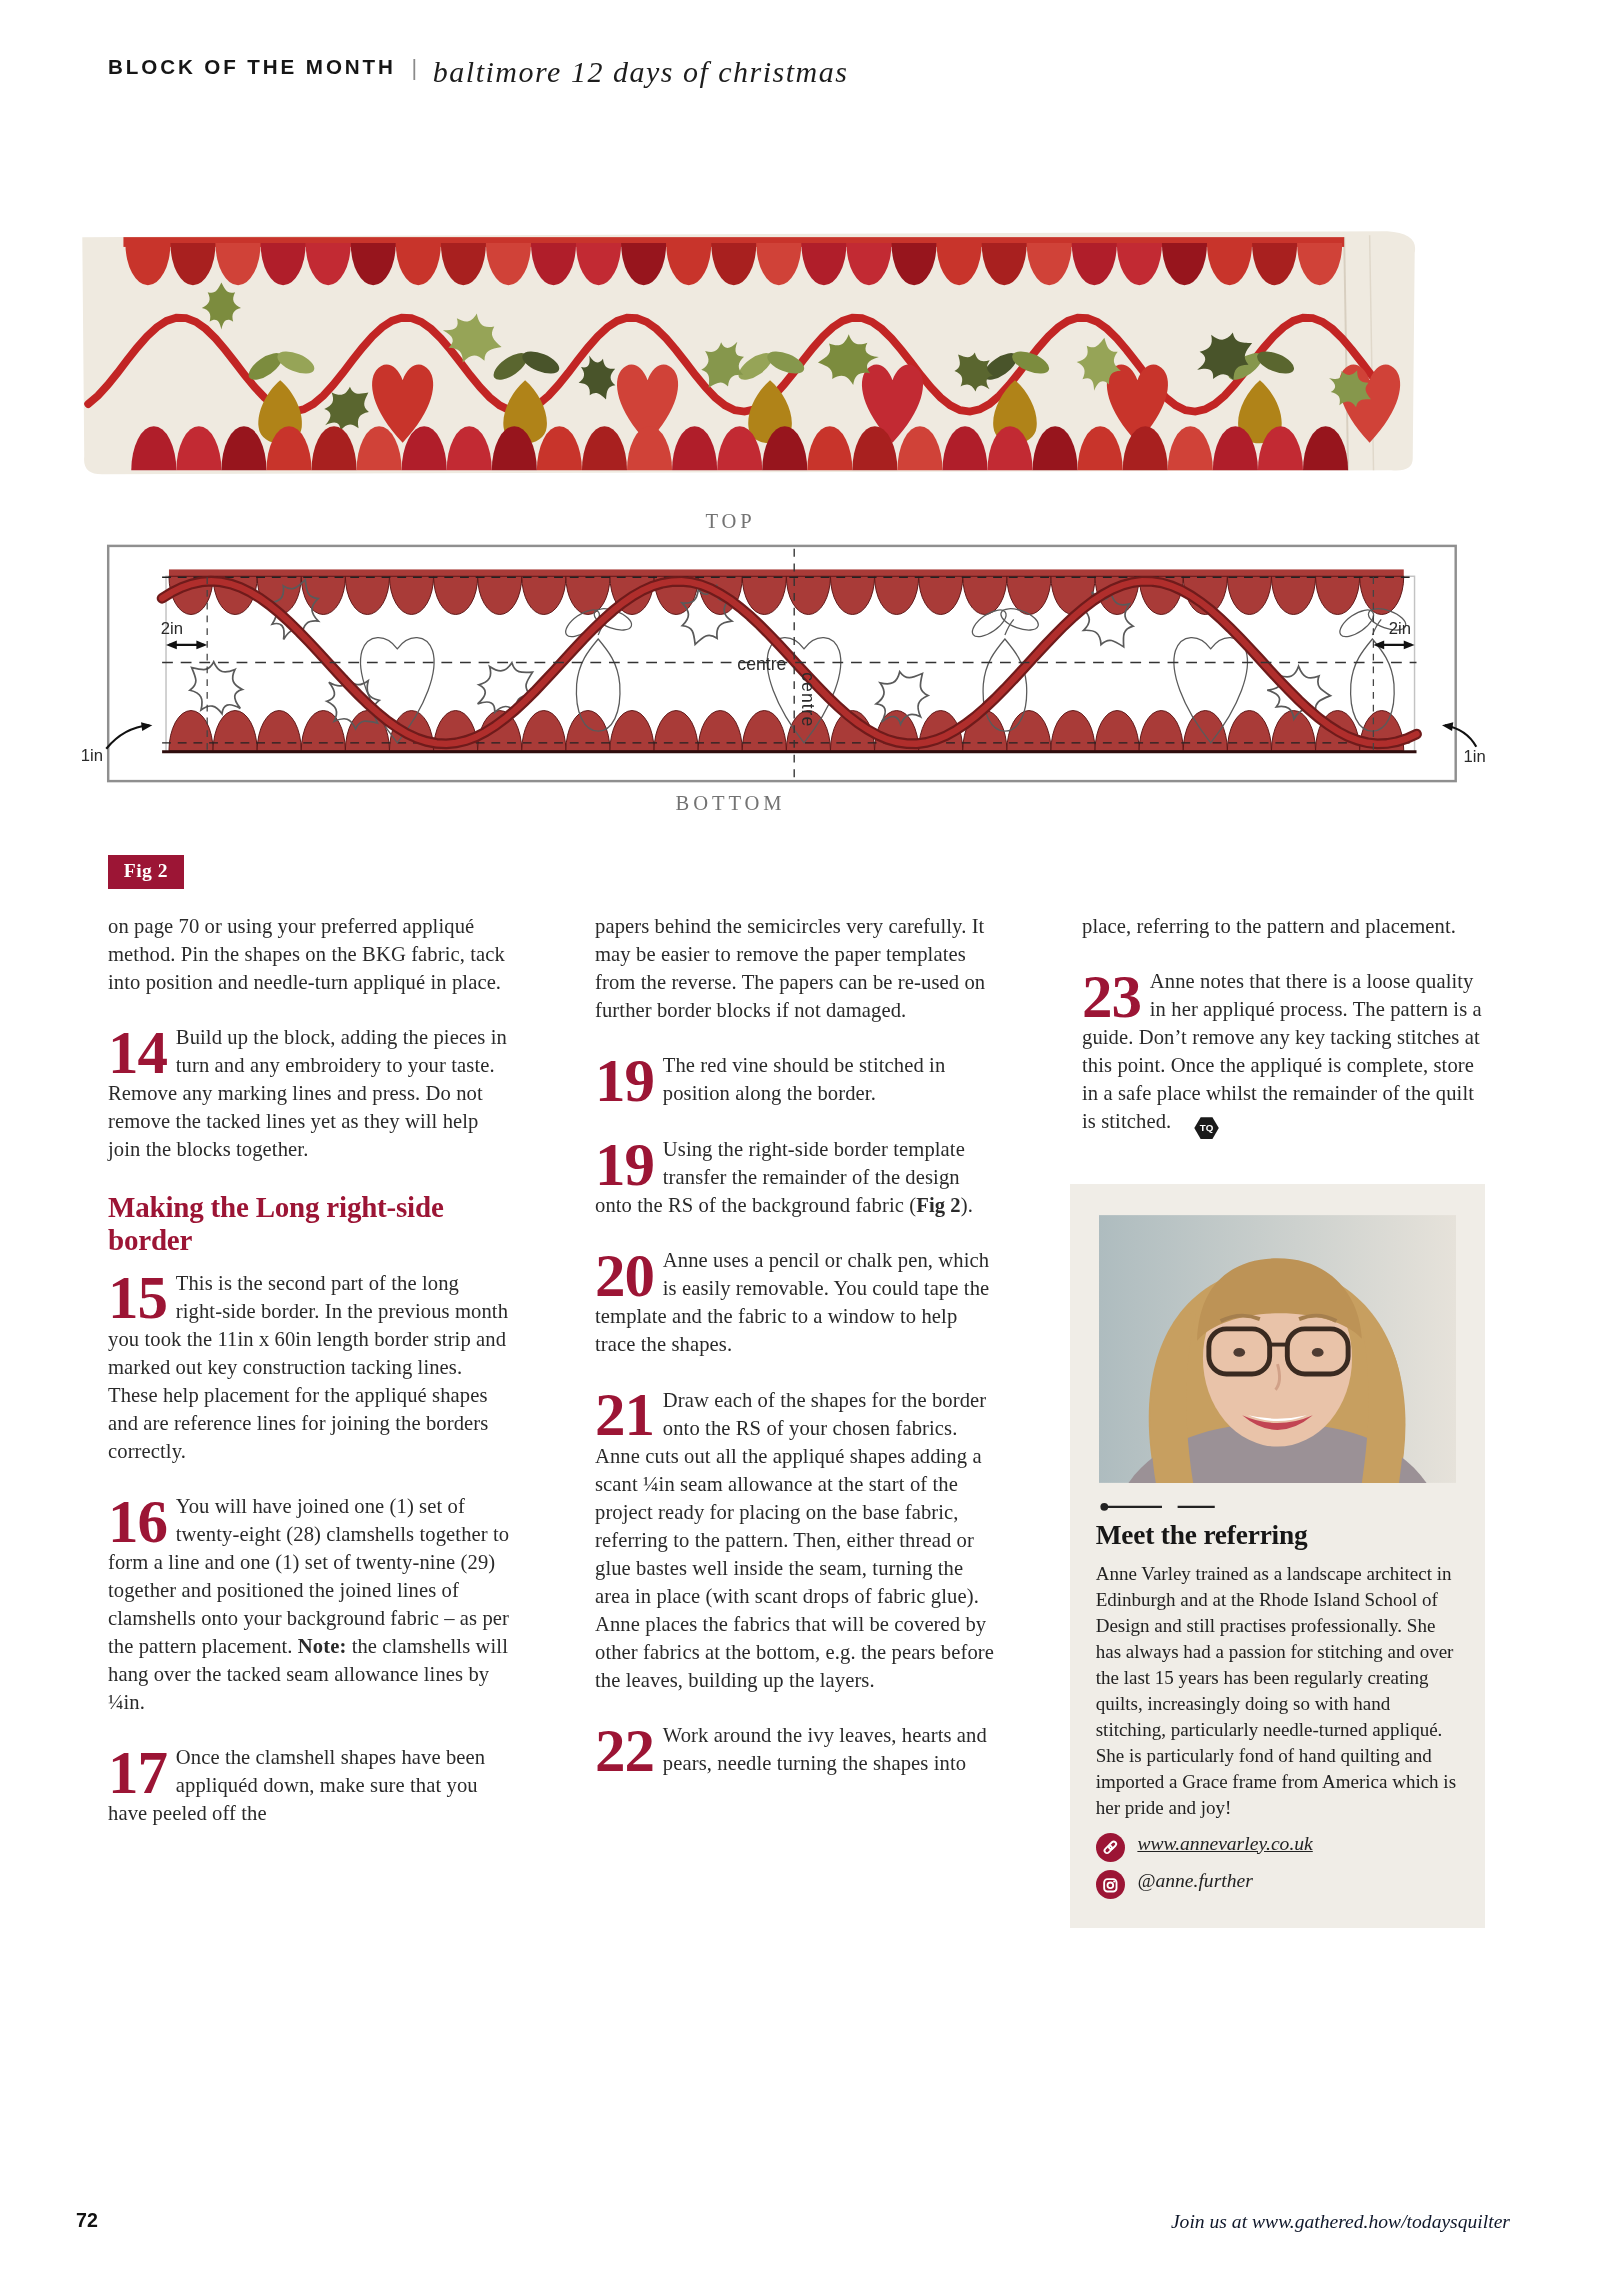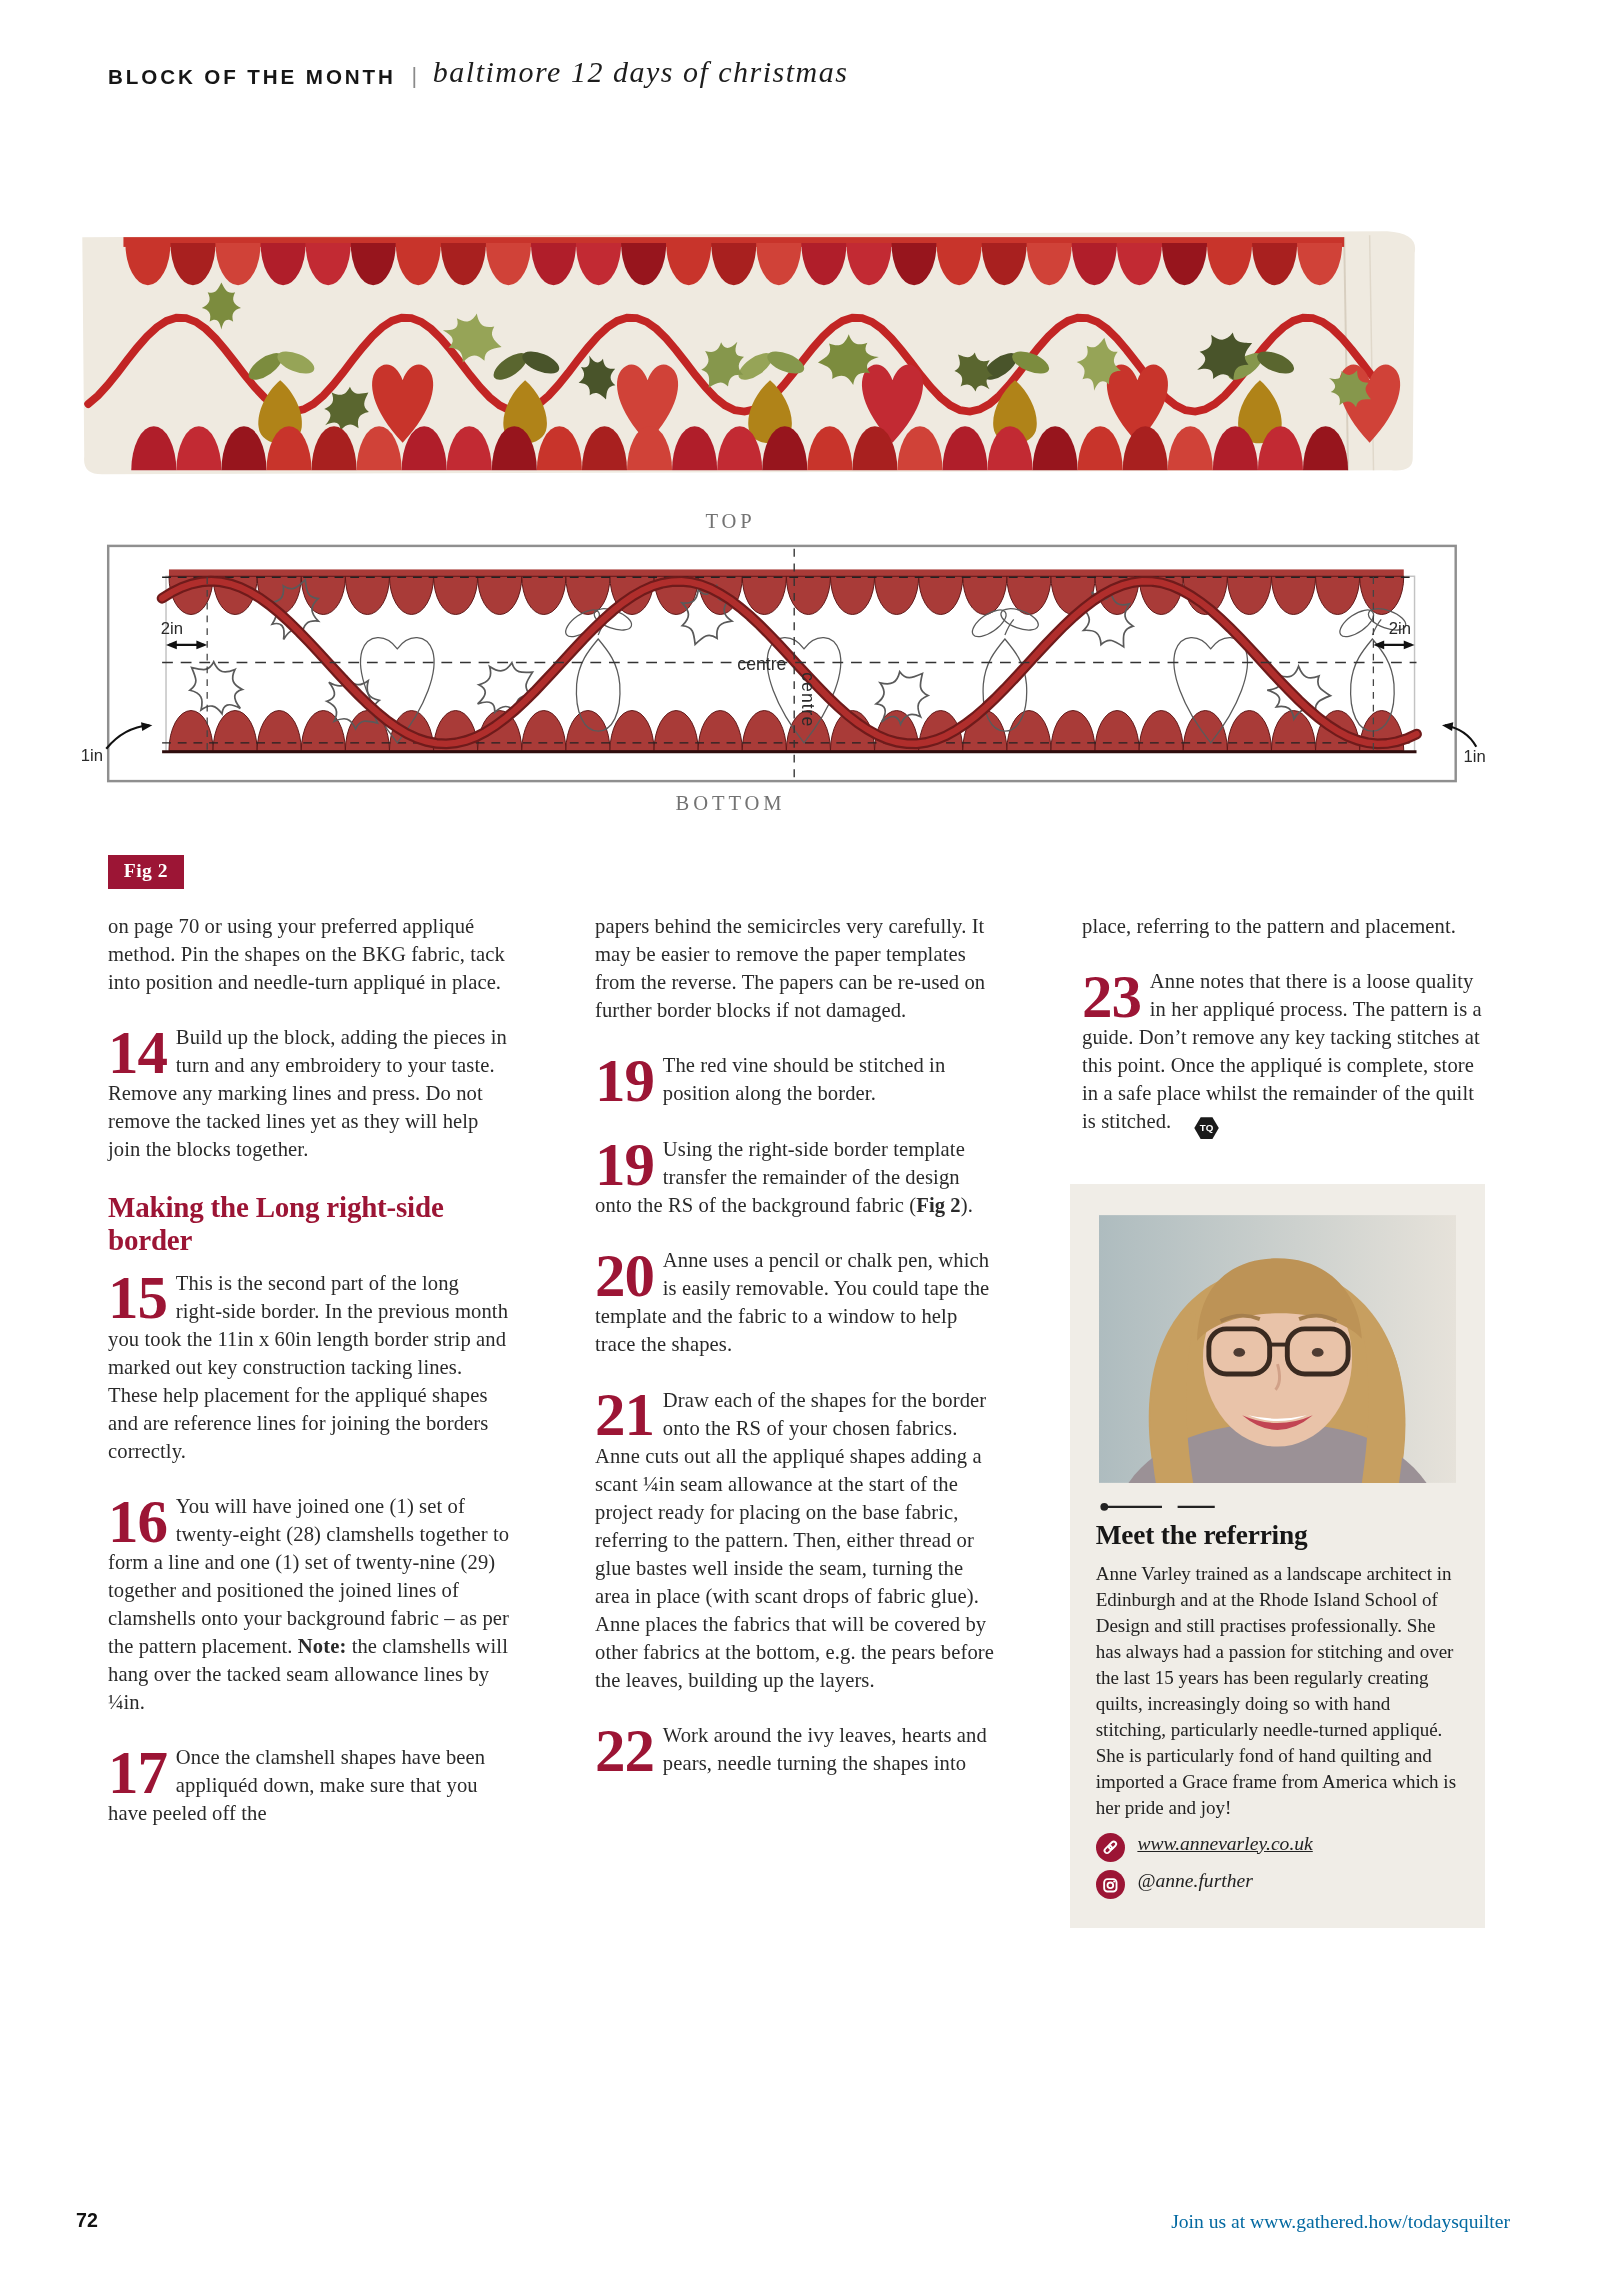--- a/index.html
+++ b/index.html
@@ -1,18 +1,18 @@
 <!DOCTYPE html>
 <html><head>
 <meta charset="utf-8">
 <style>
   html,body{margin:0;padding:0;}
   body{width:1620px;height:2292px;position:relative;background:#ffffff;
        font-family:"Liberation Serif",serif;color:#2a2a2a;overflow:hidden;}
-  .header{position:absolute;left:108px;top:55px;display:flex;align-items:flex-end;gap:15.7px;}
+  .header{position:absolute;left:108px;top:55px;display:flex;align-items:flex-start;gap:15.7px;}
   .kicker{font-family:"Liberation Sans",sans-serif;font-weight:bold;font-size:20.6px;
           letter-spacing:2.9px;color:#161616;}
   .hsep{font-family:"Liberation Sans",sans-serif;font-size:21.6px;color:#8a8a8a;font-weight:300;}
   .htitle{font-style:italic;font-size:30px;letter-spacing:1.5px;color:#1d1d1d;}
 
   .photo-wrap{position:absolute;left:74px;top:147px;width:1348px;height:338px;}
   .diagram-wrap{position:absolute;left:59px;top:541px;width:1441px;height:245px;}
   .diag-label{position:absolute;left:59px;width:1343px;text-align:center;
               font-family:Liberation Serif, serif;font-size:20.6px;letter-spacing:3.9px;color:#737373;}
   .diag-label.top{top:510px;}
@@ -39,21 +39,21 @@
   .arrow-decor{display:block;margin:17.6px 0 5.9px 2.9px;}
   .designer h3{font-size:27.4px;margin:2px 0 9.8px;color:#171717;font-weight:bold;letter-spacing:-0.2px;}
   .designer .bio{font-size:19px;line-height:26px;margin:0 0 11.8px;color:#222;}
   .linkrow{display:flex;gap:12.7px;margin-top:8.8px;font-style:italic;font-size:19.6px;color:#222;}
   .linkrow .ic{width:29px;height:29px;border-radius:50%;background:#9C1535;flex:0 0 29px;
                display:flex;align-items:center;justify-content:center;}
   .linkrow .weblink{text-decoration:underline;color:#222;}
 
   .footer-num{position:absolute;left:76px;top:2209px;font-family:"Liberation Sans",sans-serif;
               font-weight:bold;font-size:19.6px;color:#111;}
-  .footer-join{position:absolute;right:110px;top:2211px;font-size:19.6px;color:#0369a1;}
+  .footer-join{position:absolute;right:110px;top:2211px;font-style:italic;font-size:19.6px;color:#0f172a;}
 </style>
 </head>
 <body>
 
 <div class="header">
   <span class="kicker">BLOCK OF THE MONTH</span>
   <span class="hsep">|</span>
   <span class="htitle">baltimore 12 days of christmas</span>
 </div>
 

